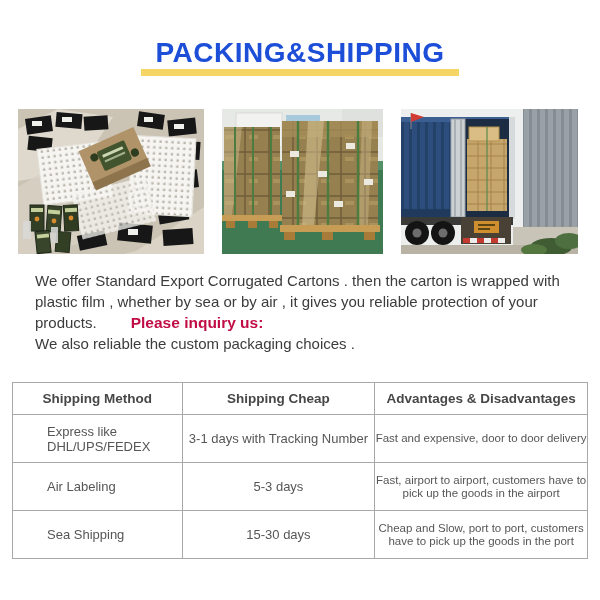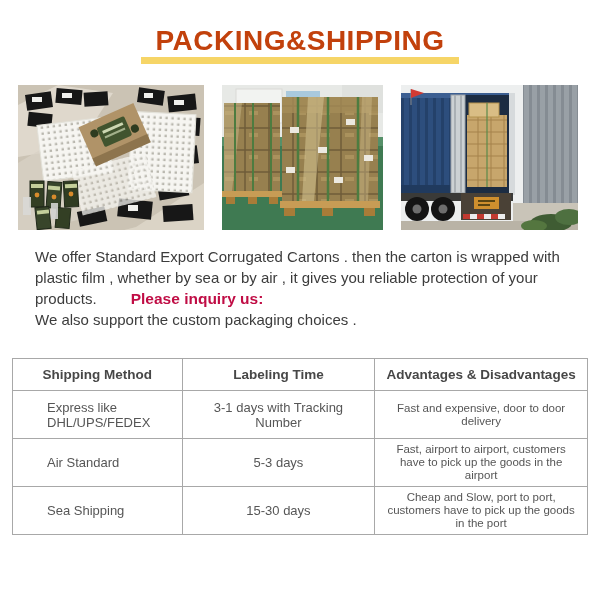--- a/index.html
+++ b/index.html
@@ -2,40 +2,40 @@
 <html><head>
 <meta charset="utf-8">
 <style>
   html,body{margin:0;padding:0;}
   body{
     width:600px;height:600px;background:#ffffff;overflow:hidden;
     font-family:"Liberation Sans", sans-serif;color:#3c3c3c;
   }
   .title-wrap{text-align:center;margin-top:27px;}
   .page-title{
-    display:inline-block;margin:0;font-size:28px;font-weight:bold;
-    color:#c2410c;letter-spacing:0.5px;line-height:1;
+    display:inline-block;margin:12px;font-size:28px;font-weight:bold;
+    color:#1d4ed8;letter-spacing:0.5px;line-height:1;
     padding:0 14px 2px 14px;border-bottom:7px solid #f6d567;
   }
   .photos{display:flex;justify-content:space-between;margin:21px 22px 0 18px;height:145px;}
   .photo{height:145px;overflow:hidden;}
   .photo svg{display:block;width:100%;height:100%;}
   .p1{width:186px;}
   .p2{width:161px;}
   .p3{width:177px;}
   .desc{margin:16px 20px 0 35px;font-size:15px;line-height:21px;color:#3c3c3c;}
   .accent{color:#c00d45;font-weight:bold;font-size:15.5px;}
   .inquiry-label{margin-left:10px;padding-left:24px;}
   .whatsapp-line{margin-left:108px;line-height:20px;}
   .ship-table{
     width:576px;margin:28px auto 12px 12px;border-collapse:collapse;table-layout:fixed;
   }
   .ship-table th,.ship-table td{border:1px solid #a8a8a8;vertical-align:middle;}
   .ship-table th{height:29px;font-size:13.5px;color:#474747;text-align:center;font-weight:bold;}
-  .ship-table td{height:43px;font-size:13px;color:#565656;text-align:center;padding:2px 8px;}
+  .ship-table td{height:43px;font-size:13px;color:#565656;text-align:center;padding:2px 0;}
   .ship-table td.method{text-align:left;padding-left:34px;}
   .ship-table td.notes{font-size:11.5px;line-height:13px;}
   .col-method{width:29.5%;}
   .col-time{width:33.5%;}
   .col-notes{width:37%;}
 </style>
 </head>
 <body>
 
 <div class="title-wrap">
@@ -222,44 +222,44 @@
       <ellipse cx="168" cy="132" rx="14" ry="8" fill="#4e7040"></ellipse>
       <ellipse cx="133" cy="141" rx="13" ry="6" fill="#54763f"></ellipse>
     </svg>
   </div>
 </div>
 
 <div class="desc">
   <div>
     <span>We offer Standard Export Corrugated Cartons . then the carton is wrapped with plastic film , whether by sea or by air , it gives you reliable protection of your products.</span><span class="accent inquiry-label">Please inquiry us:</span>
   </div>
-  <div>We also support the custom packaging choices .</div>
+  <div>We also reliable the custom packaging choices .</div>
 </div>
 
 <table class="ship-table">
   <colgroup>
     <col class="col-method">
       <col class="col-time">
       <col class="col-notes">
   </colgroup>
   <thead>
     <tr>
       <th>Shipping Method</th>
-      <th>Labeling Time</th>
+      <th>Shipping Cheap</th>
       <th>Advantages &amp; Disadvantages</th>
     </tr>
   </thead>
   <tbody>
     <tr>
       <td class="method">Express like DHL/UPS/FEDEX</td>
       <td>3-1 days with Tracking Number</td>
       <td class="notes">Fast and expensive, door to door delivery</td>
     </tr>
     <tr>
-      <td class="method">Air Standard</td>
+      <td class="method">Air Labeling</td>
       <td>5-3 days</td>
       <td class="notes">Fast, airport to airport, customers have to pick up the goods in the airport</td>
     </tr>
     <tr>
       <td class="method">Sea Shipping</td>
       <td>15-30 days</td>
       <td class="notes">Cheap and Slow, port to port, customers have to pick up the goods in the port</td>
     </tr>
   </tbody>
 </table>

